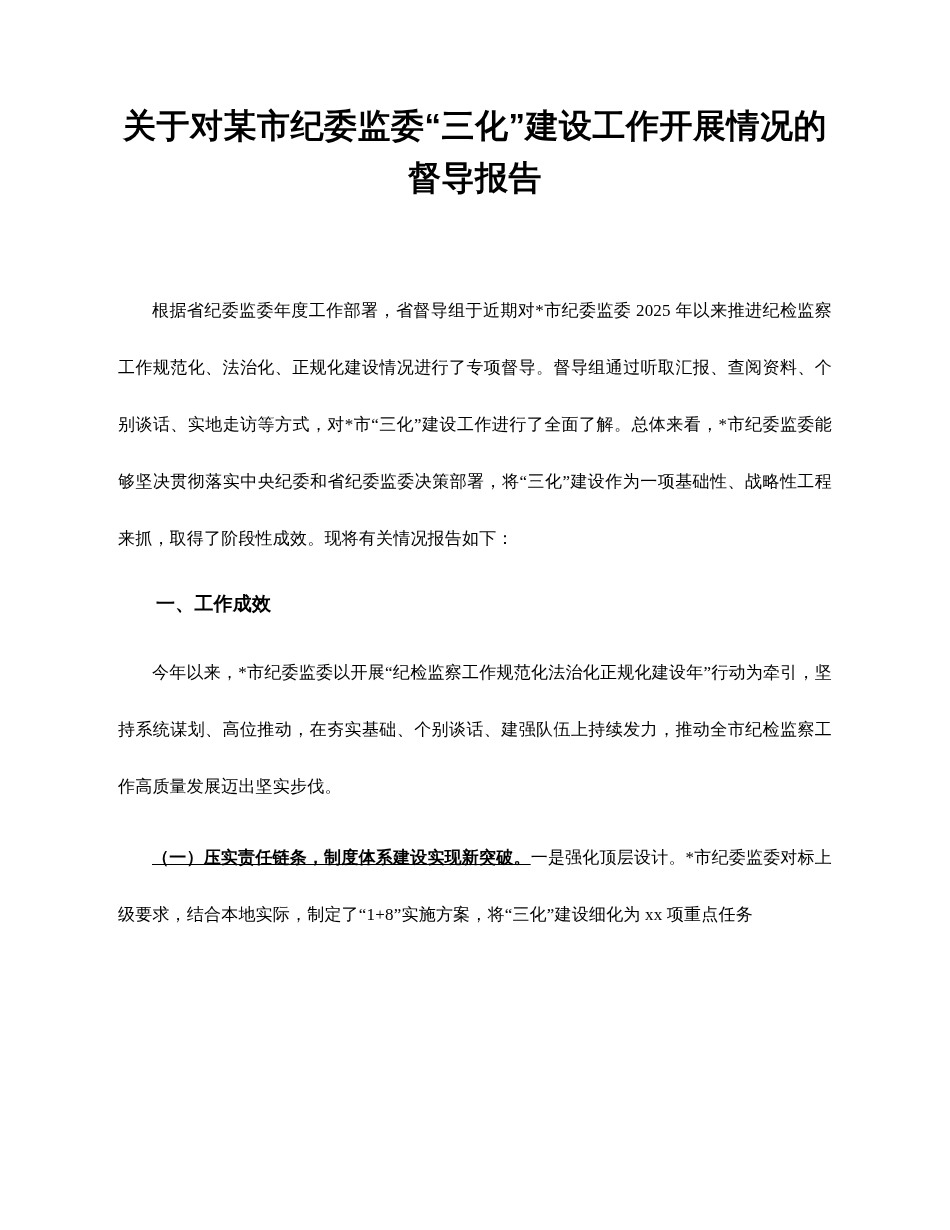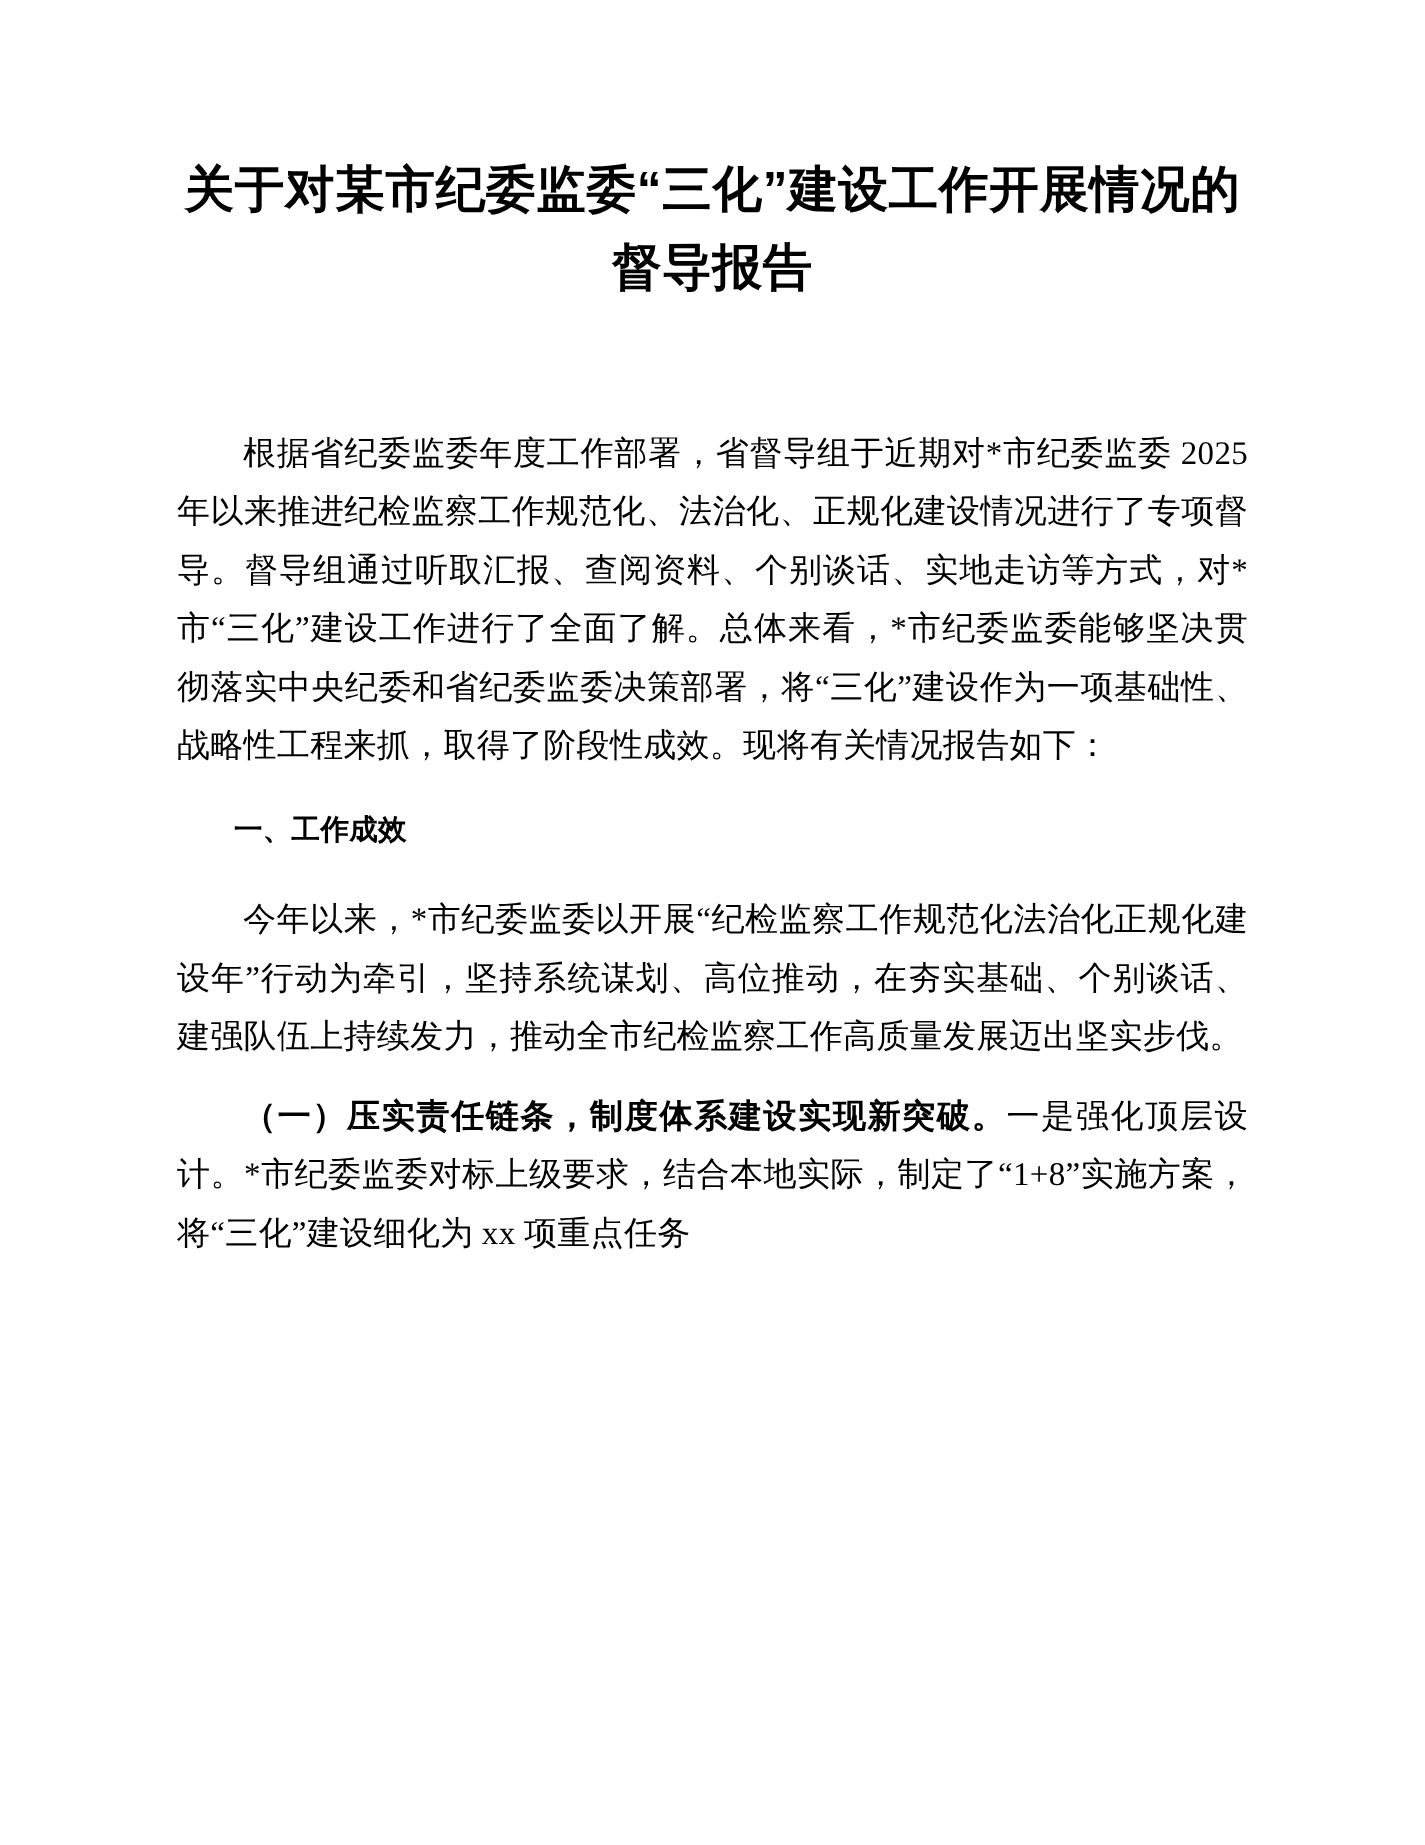--- a/index.html
+++ b/index.html
@@ -29,22 +29,22 @@
     line-height: 52px;
     text-align: center;
     letter-spacing: 0.5px;
     margin: 0;
     padding: 0 4px;
   }
   .title-spacer {
     height: 78px;
   }
   p.body-text {
-    font-size: 22px;
-    line-height: 39px;
+    font-size: 17px;
+    line-height: 57px;
     text-align: justify;
     text-justify: inter-ideograph;
     margin: 0 0 0 0;
     text-indent: 2em;
     letter-spacing: 0.2px;
   }
   p.section-heading {
     font-family: Liberation Mono, monospace;
     font-weight: bold;
     font-size: 19px;
@@ -52,20 +52,21 @@
     margin: 0;
     text-indent: 2em;
     letter-spacing: 0.2px;
   }
   .para-gap {
     height: 14px;
   }
   .strong-lead {
     font-family: "Liberation Sans", "DejaVu Sans", sans-serif;
     font-weight: bold;
+    text-decoration: underline;
   }
 </style>
 </head>
 <body>
 
 <div class="page">
 
   <h1 class="doc-title">关于对某市纪委监委“三化”建设工作开展情况的督导报告</h1>
 
   <div class="title-spacer"></div>

